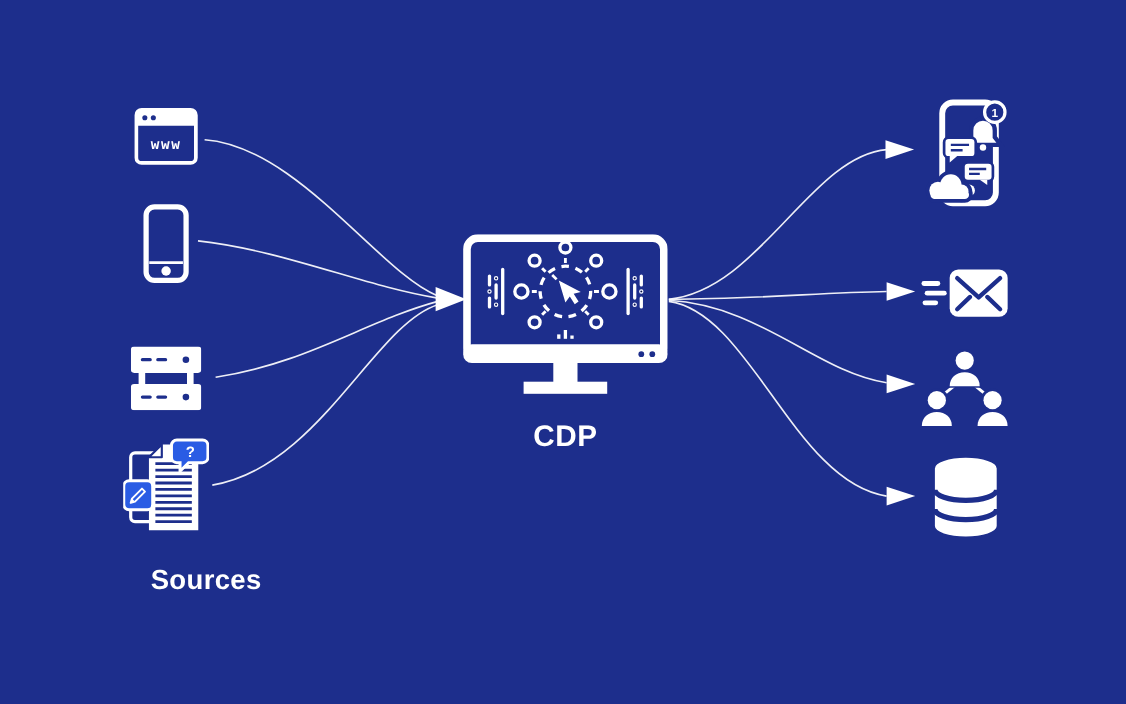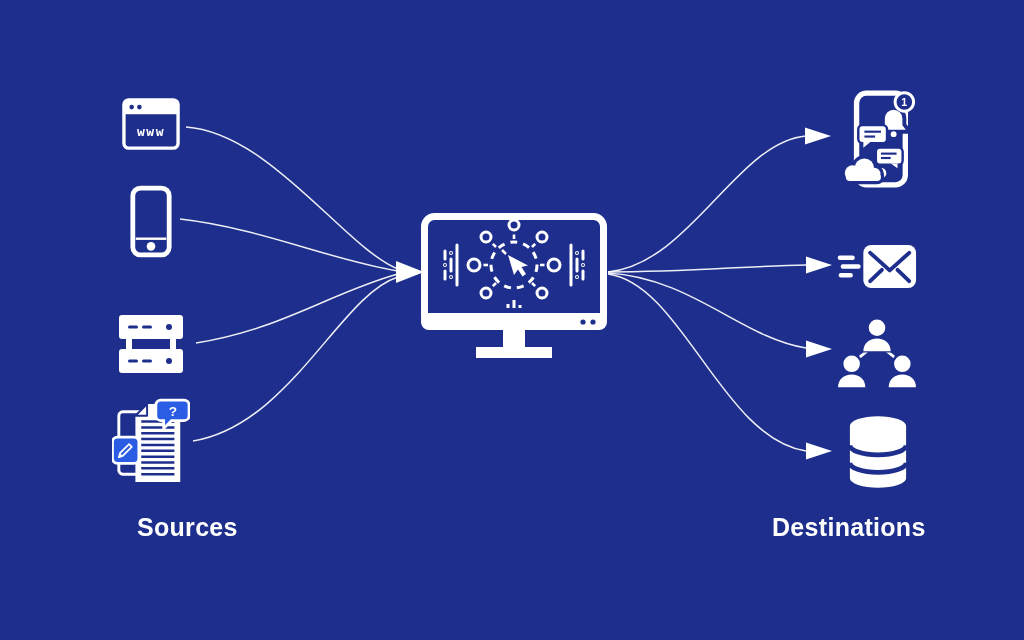--- a/index.html
+++ b/index.html
@@ -158,20 +158,21 @@
         <line x1="156" y1="46" x2="156" y2="58"></line>
         <circle cx="156" cy="40" r="0.5"></circle>
           <circle cx="156" cy="64" r="0.5"></circle>
         <line x1="162" y1="38" x2="162" y2="46"></line>
         <circle cx="162" cy="52" r="0.5"></circle>
         <line x1="162" y1="58" x2="162" y2="66"></line>
       </g>
     </g>
   </svg>
 
+  <div class="cdp-label">CDP</div>
 
   <svg class="icon" style="left:840px;top:89px" width="78" height="100" viewBox="0 0 80 102">
     <rect x="17" y="4" width="50" height="94" rx="10" fill="none" stroke="#fff" stroke-width="5.5"></rect>
     <line x1="22" y1="75" x2="62" y2="75" stroke="#fff" stroke-width="3"></line>
     <circle cx="42" cy="86" r="5.5" fill="#fff"></circle>
     <g>
       <path d="M46 30 a9 9 0 0 1 18 0 v7 l3.5 4.5 h-25 l3.5 -4.5 z" fill="#1d2e8c" stroke="#1d2e8c" stroke-width="8"></path>
       <path d="M46 30 a9 9 0 0 1 18 0 v7 l3.5 4.5 h-25 l3.5 -4.5 z" fill="#fff"></path>
       <circle cx="55" cy="46" r="3" fill="#fff"></circle>
       <circle cx="66" cy="13" r="9.5" fill="#1d2e8c" stroke="#fff" stroke-width="3"></circle>
@@ -243,15 +244,14 @@
       <path d="M54 71 c0 -8 6 -13 14 -13 s14 5 14 13 z" fill="#fff"></path>
     </g>
   </svg>
 
   <svg class="icon" style="left:847px;top:414px" width="62" height="76" viewBox="0 0 64 78">
     <path d="M3 12 A29 10 0 0 1 61 12 V66 A29 10 0 0 1 3 66 Z" fill="#fff"></path>
     <path d="M3 32 a29 10 0 0 0 58 0" stroke="#1d2e8c" stroke-width="5" fill="none"></path>
     <path d="M3 50 a29 10 0 0 0 58 0" stroke="#1d2e8c" stroke-width="5" fill="none"></path>
   </svg>
 
-  <div class="label" style="left:752px;top:513px">Destinations</div>
 
 </div>
 
 </body></html>

